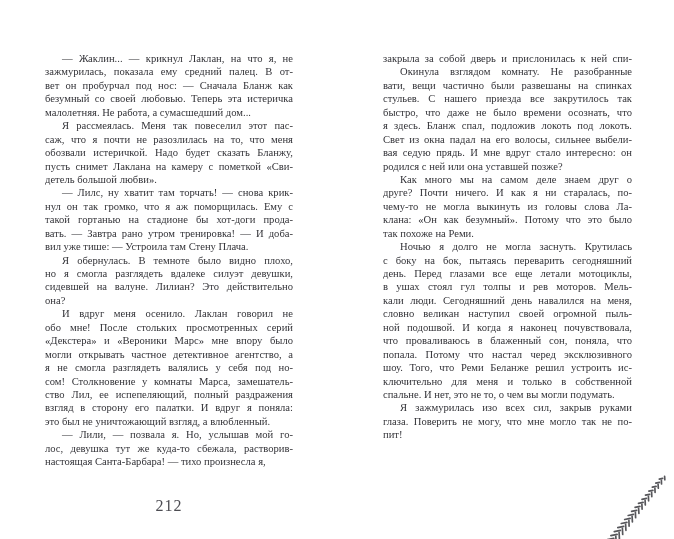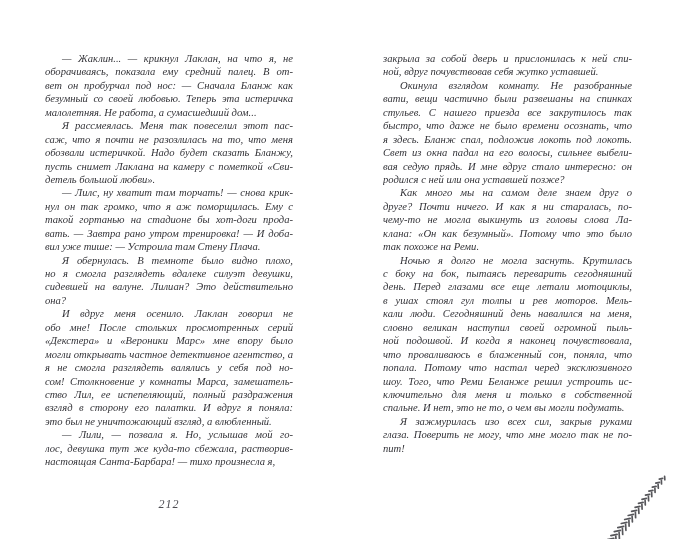--- a/index.html
+++ b/index.html
@@ -8,21 +8,20 @@
     width: 674px;
     height: 539px;
     background: var(--bg-color, #ffffff);
     overflow: hidden;
   }
   .spread {
     position: relative;
     width: 554px;
     height: 539px;
     background: var(--bg-color, #ffffff);
-    font-style: italic;
   }
   .text-col {
     position: absolute;
     top: 52px;
   }
   .text-col.left  { left: 45px;  width: 248px; }
   .text-col.right { left: 383px; width: 249px; }
   .para { margin: 0; padding: 0; }
   .line {
     font-family: "Liberation Serif", "DejaVu Serif", serif;
@@ -38,21 +37,21 @@
   }
   .line.last { text-align-last: left; }
   .line.indent { text-indent: 17px; }
   .page-number {
     position: absolute;
     left: 45px;
     top: 497px;
     width: 248px;
     text-align: center;
     font-family: "Liberation Serif", "DejaVu Serif", serif;
-    font-size: 12px;
+    font-size: 16px;
     letter-spacing: 1px;
     color: var(--pagenum-color, #4c4c52);
   }
   .ornament {
     position: absolute;
     left: 604px;
     top: 474px;
     width: 66px;
     height: 72px;
   }
@@ -64,21 +63,21 @@
   }
 </style>
 </head>
 <body>
 
 <div class="spread">
 
   <div class="text-col left">
       <div class="para">
         <div class="line indent">— Жаклин... — крикнул Лаклан, на что я, не</div>
-        <div class="line">оборачиваясь, показала ему средний палец. В от-</div>
+        <div class="line">зажмурилась, показала ему средний палец. В от-</div>
         <div class="line">вет он пробурчал под нос: — Сначала Бланж как</div>
         <div class="line">безумный со своей любовью. Теперь эта истеричка</div>
         <div class="line last">малолетняя. Не работа, а сумасшедший дом...</div>
       </div>
       <div class="para">
         <div class="line indent">Я рассмеялась. Меня так повеселил этот пас-</div>
         <div class="line">саж, что я почти не разозлилась на то, что меня</div>
         <div class="line">обозвали истеричкой. Надо будет сказать Бланжу,</div>
         <div class="line">пусть снимет Лаклана на камеру с пометкой «Сви-</div>
         <div class="line last">детель большой любви».</div>
@@ -110,21 +109,20 @@
       <div class="para">
         <div class="line indent">— Лили, — позвала я. Но, услышав мой го-</div>
         <div class="line">лос, девушка тут же куда-то сбежала, растворив-</div>
         <div class="line last">настоящая Санта-Барбара! — тихо произнесла я,</div>
       </div>
     </div>
 
   <div class="text-col right">
       <div class="para">
         <div class="line">закрыла за собой дверь и прислонилась к ней спи-</div>
-        <div class="line last">ной, вдруг почувствовав себя жутко уставшей.</div>
       </div>
       <div class="para">
         <div class="line indent">Окинула взглядом комнату. Не разобранные</div>
         <div class="line">вати, вещи частично были развешаны на спинках</div>
         <div class="line">стульев. С нашего приезда все закрутилось так</div>
         <div class="line">быстро, что даже не было времени осознать, что</div>
         <div class="line">я здесь. Бланж спал, подложив локоть под локоть.</div>
         <div class="line">Свет из окна падал на его волосы, сильнее выбели-</div>
         <div class="line">вая седую прядь. И мне вдруг стало интересно: он</div>
         <div class="line last">родился с ней или она уставшей позже?</div>

